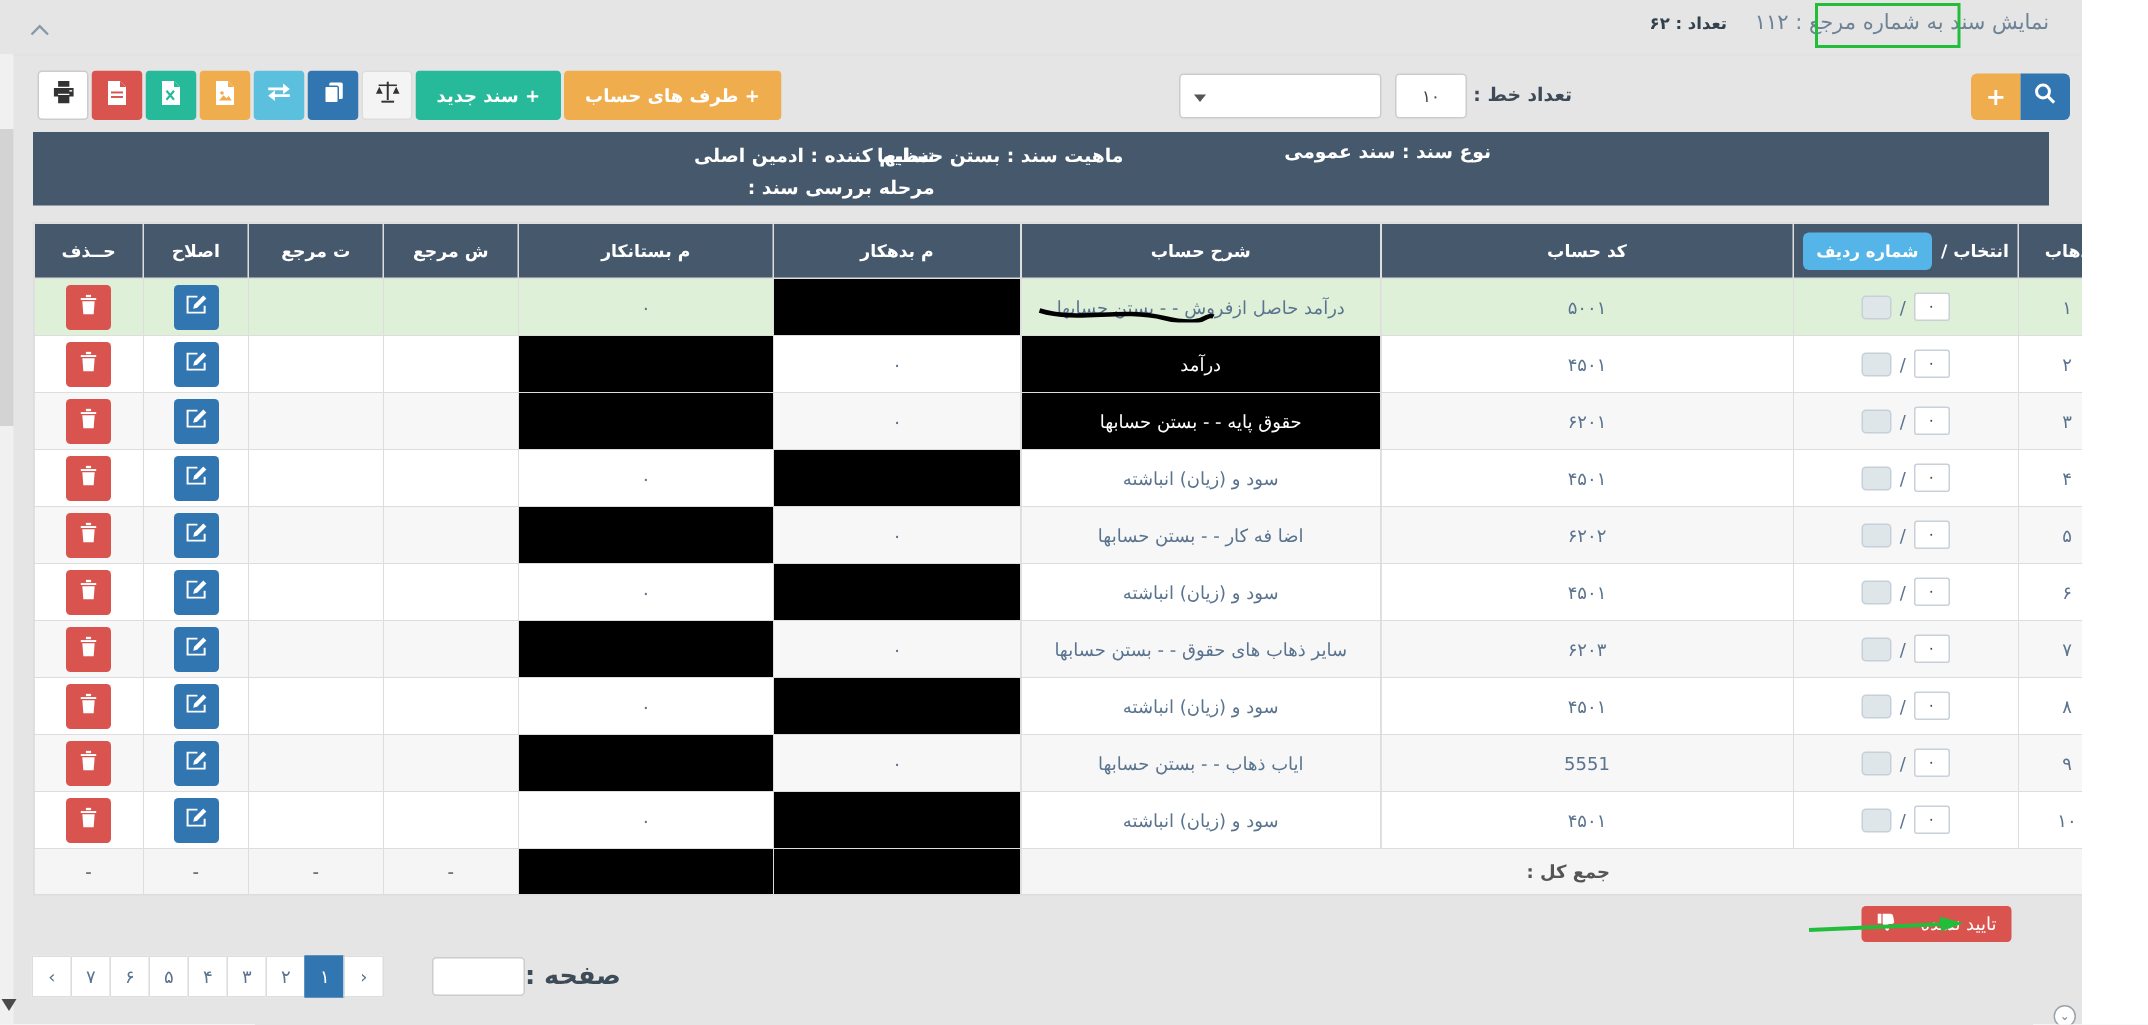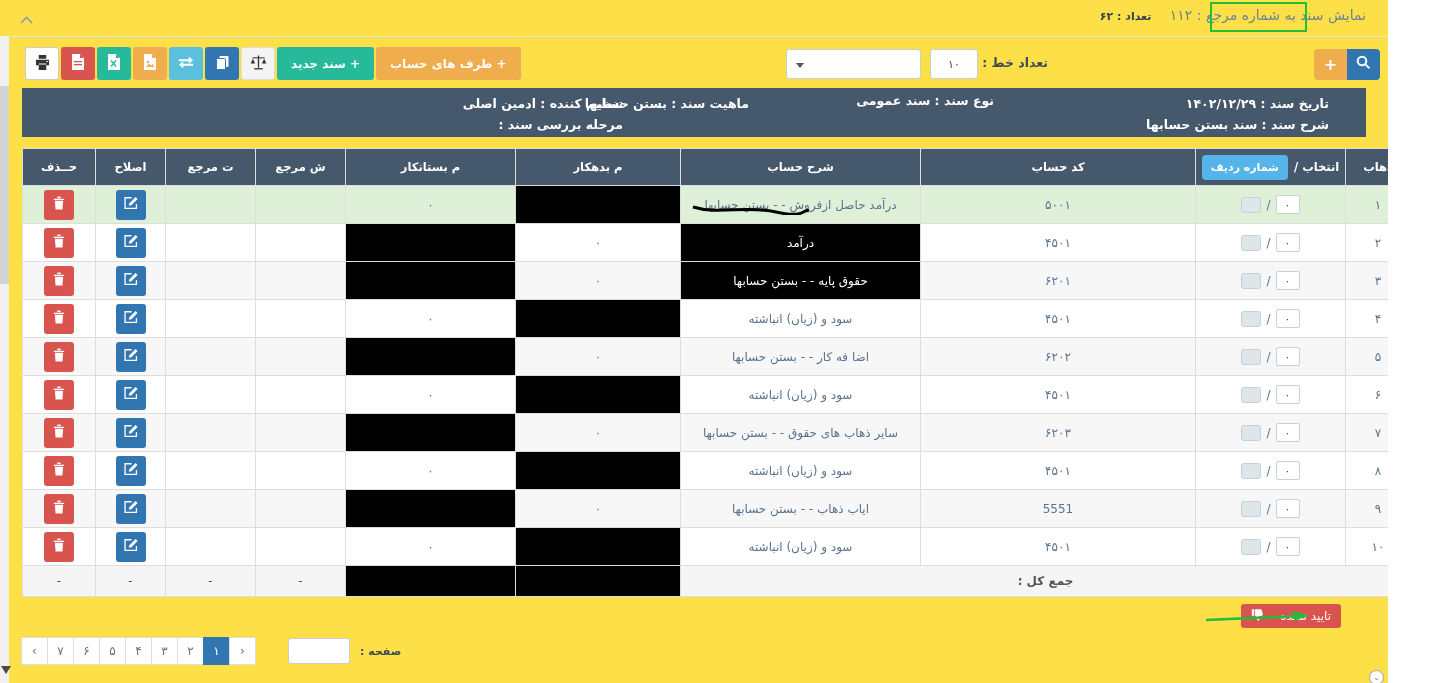--- a/index.html
+++ b/index.html
@@ -1,17 +1,17 @@
 <!DOCTYPE html>
 <html lang="fa"><head>
 <meta charset="utf-8">
 <style>
   html,body{margin:0;padding:0;background:#fff;}
   *{box-sizing:border-box;font-family:"DejaVu Sans",sans-serif;}
-  .page{position:relative;width:1388px;height:683px;background:#fde047;overflow:hidden;direction:rtl;}
+  .page{position:relative;width:1388px;height:683px;background:#e5e5e5;overflow:hidden;direction:rtl;}
   
   .vscroll{position:absolute;left:0;top:36px;width:9px;height:647px;background:#f0f0f1;}
   .vscroll-thumb{position:absolute;left:0;top:50px;width:9px;height:198px;background:#d3d3d4;}
   .corner-caret{position:absolute;left:1px;top:666px;width:0;height:0;border-left:5px solid transparent;border-right:5px solid transparent;border-top:8px solid #4a4a4a;}
   
   .topbar-title{position:absolute;top:7px;right:22px;font-size:14px;color:#6e8296;}
   .topbar-count{font-size:11px;font-weight:bold;color:#32404e;margin-right:14px;}
   .collapse-ico{position:absolute;left:20px;top:9px;}
   .divider{position:absolute;top:36px;left:9px;right:0;border-top:1px solid #e2e2e2;}
   
@@ -65,21 +65,21 @@
   .act-edit{background:#3276b1;}
   table.grid tfoot td{height:31px;background:#f5f5f5;font-size:12px;color:#555;position:relative;}
   .tfoot-label{font-weight:bold;color:#222;font-size:12.5px;}
   .scribble{position:absolute;left:10px;top:17px;pointer-events:none;}
   
   .approve-btn{position:absolute;right:47px;top:604px;background:#d9534f;color:#fff;border:none;border-radius:3px;height:24px;padding:0 10px;font-size:12px;display:flex;align-items:center;gap:16px;cursor:pointer;}
   .pagination{position:absolute;left:22px;top:637px;display:flex;direction:ltr;align-items:center;}
   .pg-btn{min-width:27px;height:28px;border:1px solid #ddd;background:#fff;color:#5a738e;font-size:12px;display:flex;align-items:center;justify-content:center;cursor:pointer;margin-left:-1px;padding:0 6px;}
   .pg-btn.active{background:#3276b1;border-color:#3276b1;color:#fff;}
   .pg-input{width:62px;height:26px;border:1px solid #ccc;border-radius:3px;margin-left:32px;}
-  .pg-label{font-size:11px;font-weight:bold;color:#3d4a57;margin-left:10px;direction:rtl;}
+  .pg-label{font-size:17px;font-weight:bold;color:#3d4a57;direction:rtl;}
   .corner-circle{position:absolute;right:4px;top:670px;width:15px;height:15px;border:1px solid #9aa4ad;border-radius:50%;background:#fff;display:flex;align-items:center;justify-content:center;font-size:8px;color:#7b8894;}
 </style>
 </head>
 <body>
 
 <div class="page">
 
   <div class="vscroll">
     <div class="vscroll-thumb"></div>
   </div>
@@ -169,24 +169,20 @@
       <button class="sg-btn sg-search">
         <span><svg width="15" height="15" viewBox="0 0 15 15">
               <circle cx="6" cy="6" r="4.3" fill="none" stroke="#fff" stroke-width="2"></circle>
               <path d="M9.4 9.4l4 4" stroke="#fff" stroke-width="2"></path>
             </svg></span>
       </button>
     </div>
   </div>
 
   <div class="info-band">
-    <div class="ib ib1">
-      <div>تاریخ سند : ۱۴۰۲/۱۲/۲۹</div>
-      <div>شرح سند : سند بستن حسابها</div>
-    </div>
     <div class="ib ib2">نوع سند : سند عمومی</div>
     <div class="ib ib3">ماهیت سند : بستن حسابها</div>
     <div class="ib ib4">
       <div>تنظیم کننده : ادمین اصلی</div>
       <div>مرحله بررسی سند :</div>
     </div>
   </div>
 
   <table class="grid">
     <colgroup>

